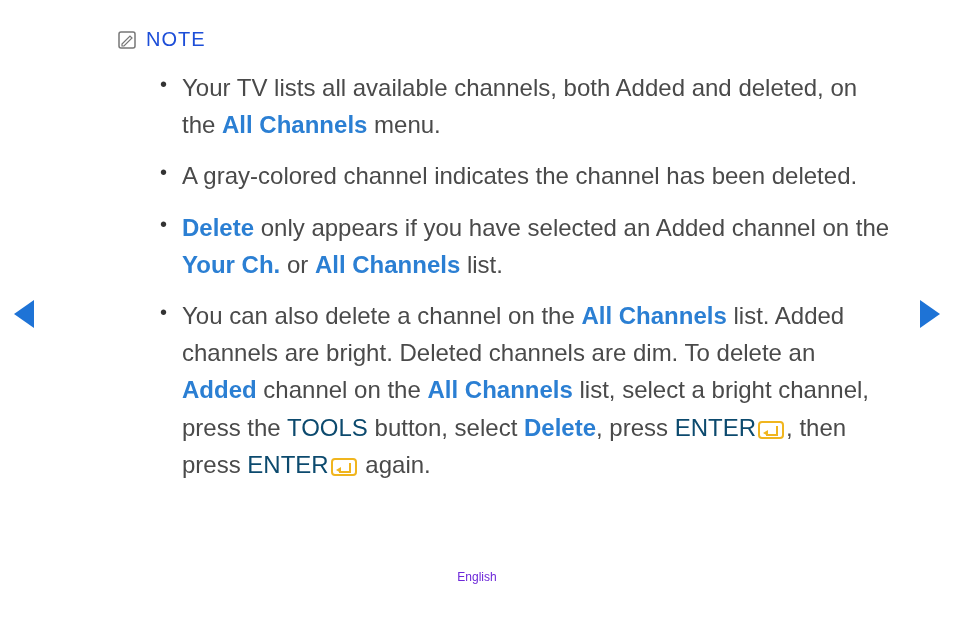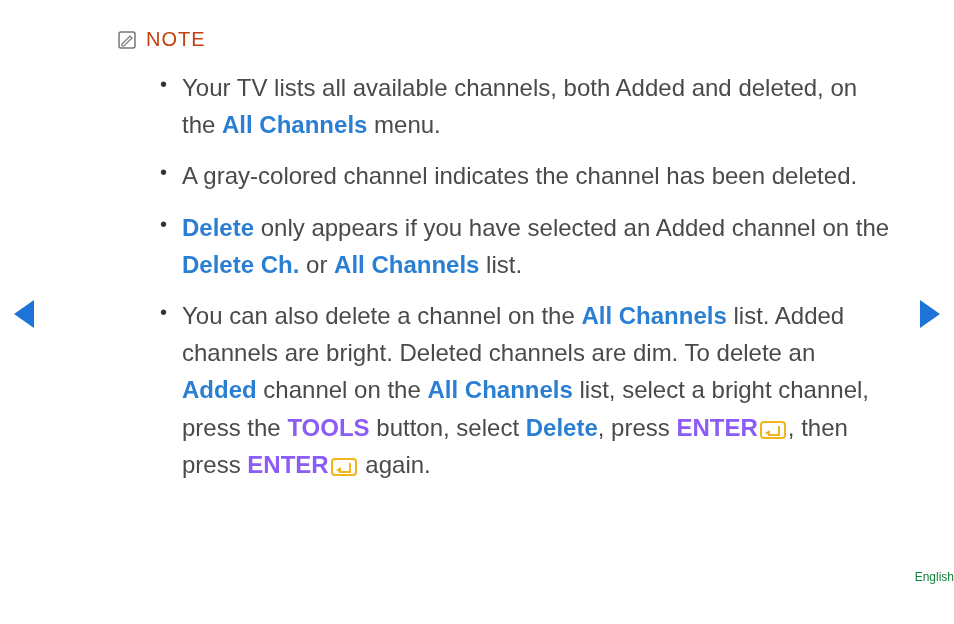--- a/index.html
+++ b/index.html
@@ -24,21 +24,21 @@
   .note-icon {
     width: 18px;
     height: 18px;
     display: inline-flex;
     align-items: center;
     justify-content: center;
   }
   .note-label {
     font-size: 20px;
     letter-spacing: 1px;
-    color: #c2410c;
+    color: #1d4ed8;
     font-weight: 400;
   }
   ul.bullets {
     list-style: none;
     padding-left: 40px;
   }
   ul.bullets > li {
     position: relative;
     font-size: 24px;
     line-height: 1.55;
@@ -48,21 +48,21 @@
   }
   ul.bullets > li::before {
     content: "•";
     position: absolute;
     left: 0;
     top: 0;
     color: #333;
     font-size: 20px;
   }
   .kw { color: #2b7fd3; font-weight: 600; }
-  .gray-bold { color: #8b5cf6; font-weight: 700; text-align: right; }
+  .gray-bold { color: #0c4a6e; font-weight: 400; text-align: right; }
   .enter-icon {
     display: inline-block;
     width: 26px;
     height: 18px;
     border: 2px solid #f0b51e;
     border-radius: 4px;
     position: relative;
     vertical-align: -3px;
     margin: 0 2px;
   }
@@ -101,23 +101,23 @@
   .nav-right {
     right: 14px;
     border-top: 14px solid transparent;
     border-bottom: 14px solid transparent;
     border-left: 20px solid #1e73d6;
   }
   .footer {
     position: absolute;
     bottom: 40px;
     left: 0; right: 0;
-    text-align: right;
+    text-align: center;
     font-size: 12px;
-    color: #15803d;
+    color: #6d28d9;
   }
 </style>
 </head>
 <body>
 
 <div class="nav-left"></div>
 <div class="nav-right"></div>
 
 <div class="content">
 
@@ -136,21 +136,21 @@
     <li>
       <span>Your TV lists all available channels, both Added and deleted, on the </span><span class="kw">All Channels</span><span> menu.</span>
     </li>
 
     <li>
       <span>A gray-colored channel indicates the channel has been deleted.</span>
     </li>
 
 
     <li>
-      <span class="kw">Delete</span><span> only appears if you have selected an Added channel on the </span><span class="kw">Delete Ch.</span><span> or </span><span class="kw">All Channels</span><span> list.</span>
+      <span class="kw">Delete</span><span> only appears if you have selected an Added channel on the </span><span class="kw">Your Ch.</span><span> or </span><span class="kw">All Channels</span><span> list.</span>
     </li>
 
     <li>
       <span>You can also delete a channel on the </span><span class="kw">All Channels</span><span> list. Added channels are bright. Deleted channels are dim. To delete an </span><span class="kw">Added</span><span> channel on the </span><span class="kw">All Channels</span><span> list, select a bright channel, press the </span><span class="gray-bold">TOOLS</span><span> button, select </span><span class="kw">Delete</span><span>, press </span><span class="gray-bold">ENTER</span><span class="enter-icon"></span><span>, then press </span><span class="gray-bold">ENTER</span><span class="enter-icon"></span><span> again.</span>
     </li>
 
   </ul>
 </div>
 
 <div class="footer">English</div>

